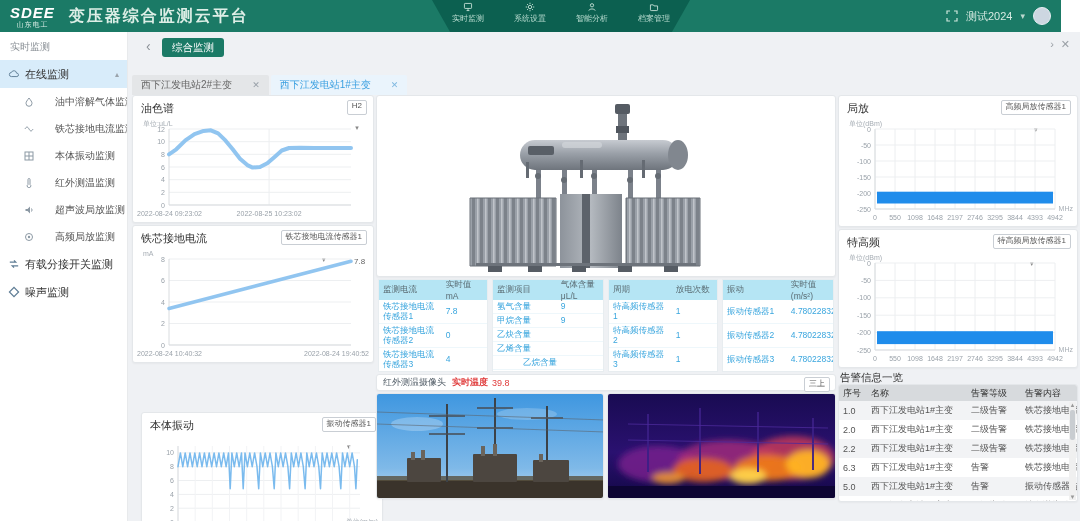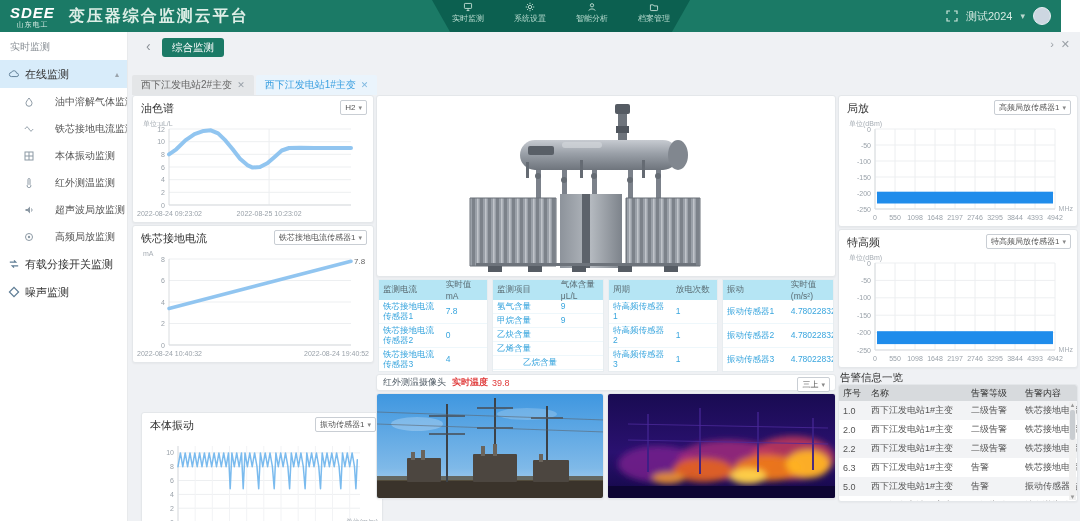--- a/index.html
+++ b/index.html
@@ -37,29 +37,29 @@
   .side-group .ic svg { width:12px; height:12px; }
 
   
   main { position:absolute; left:128px; top:32px; width:952px; height:489px; background:#eff1f4; }
   .toolbar { position:absolute; left:0; top:0; width:952px; height:42px; }
   .back-icon { position:absolute; left:18px; top:6px; font-size:14px; color:#8a9096; cursor:pointer; }
   .home-btn { position:absolute; left:34px; top:6px; height:19px; padding:0 10px; background:#1b7a66; color:#fff;
               border:none; border-radius:3px; font-size:10.5px; cursor:pointer; font-family:inherit; }
   .tr-ic { position:absolute; top:6px; font-size:11px; color:#9aa0a6; cursor:pointer; }
   .tabs { position:absolute; left:4px; top:43px; height:20px; display:flex; gap:2px; }
-  .tab { display:flex; align-items:center; gap:5px; padding:0 9px; height:20px; font-size:10px; background:#e4e6e8; color:#666; cursor:pointer; border-radius:2px 2px 0 0; white-space:nowrap; }
+  .tab { display:flex; align-items:center; gap:20px; padding:0 9px; height:20px; font-size:10px; background:#e4e6e8; color:#666; cursor:pointer; border-radius:2px 2px 0 0; white-space:nowrap; }
   .tab.active { background:#eaf4fc; color:#3a9fe0; }
   .tab .tab-x { font-size:9px; color:#98a0a8; }
   .tab.active .tab-x { color:#7fb8e0; }
 
   .panel { position:absolute; background:#fff; border:1px solid #e4e7ea; border-radius:3px; box-shadow:0 1px 2px rgba(0,0,0,.04); }
   .panel-title { position:absolute; left:8px; top:5px; font-size:11px; color:#333; }
-  .sel { position:absolute; top:4px; right:6px; height:15px; display:flex; align-items:center; gap:3px; border:1px solid #c9ced4;
-         border-radius:2px; background:#fff; padding:0 4px; font-size:8px; color:#555; cursor:pointer; white-space:nowrap; }
+  .sel { position:absolute; top:4px; right:6px; height:15px; display:flex; align-items:center; gap:14px; border:1px solid #c9ced4;
+         border-radius:2px; background:#fff; padding:0 4px; font-size:8px; color:#555; cursor:pointer; white-space:nowrap;flex-direction:column; }
   .sel .sel-caret { font-size:7px; color:#888; }
   .chart-host { position:absolute; left:2px; right:2px; top:21px; bottom:2px; }
   .chart-host svg { display:block; }
 
   #p-oil   { left:4px;   top:63px;  width:242px; height:128px; }
   #p-core  { left:4px;   top:193px; width:242px; height:138px; }
   #p-vib   { left:13px;   top:333px; width:242px; height:128px;margin-top:47px; }
   #p-model { left:248px; top:63px;  width:460px; height:182px; }
   #p-tables{ left:248px; top:247px; width:460px; height:93px; background:transparent; border:none; box-shadow:none; }
   #p-cambar{ left:248px; top:342px; width:460px; height:17px; }

